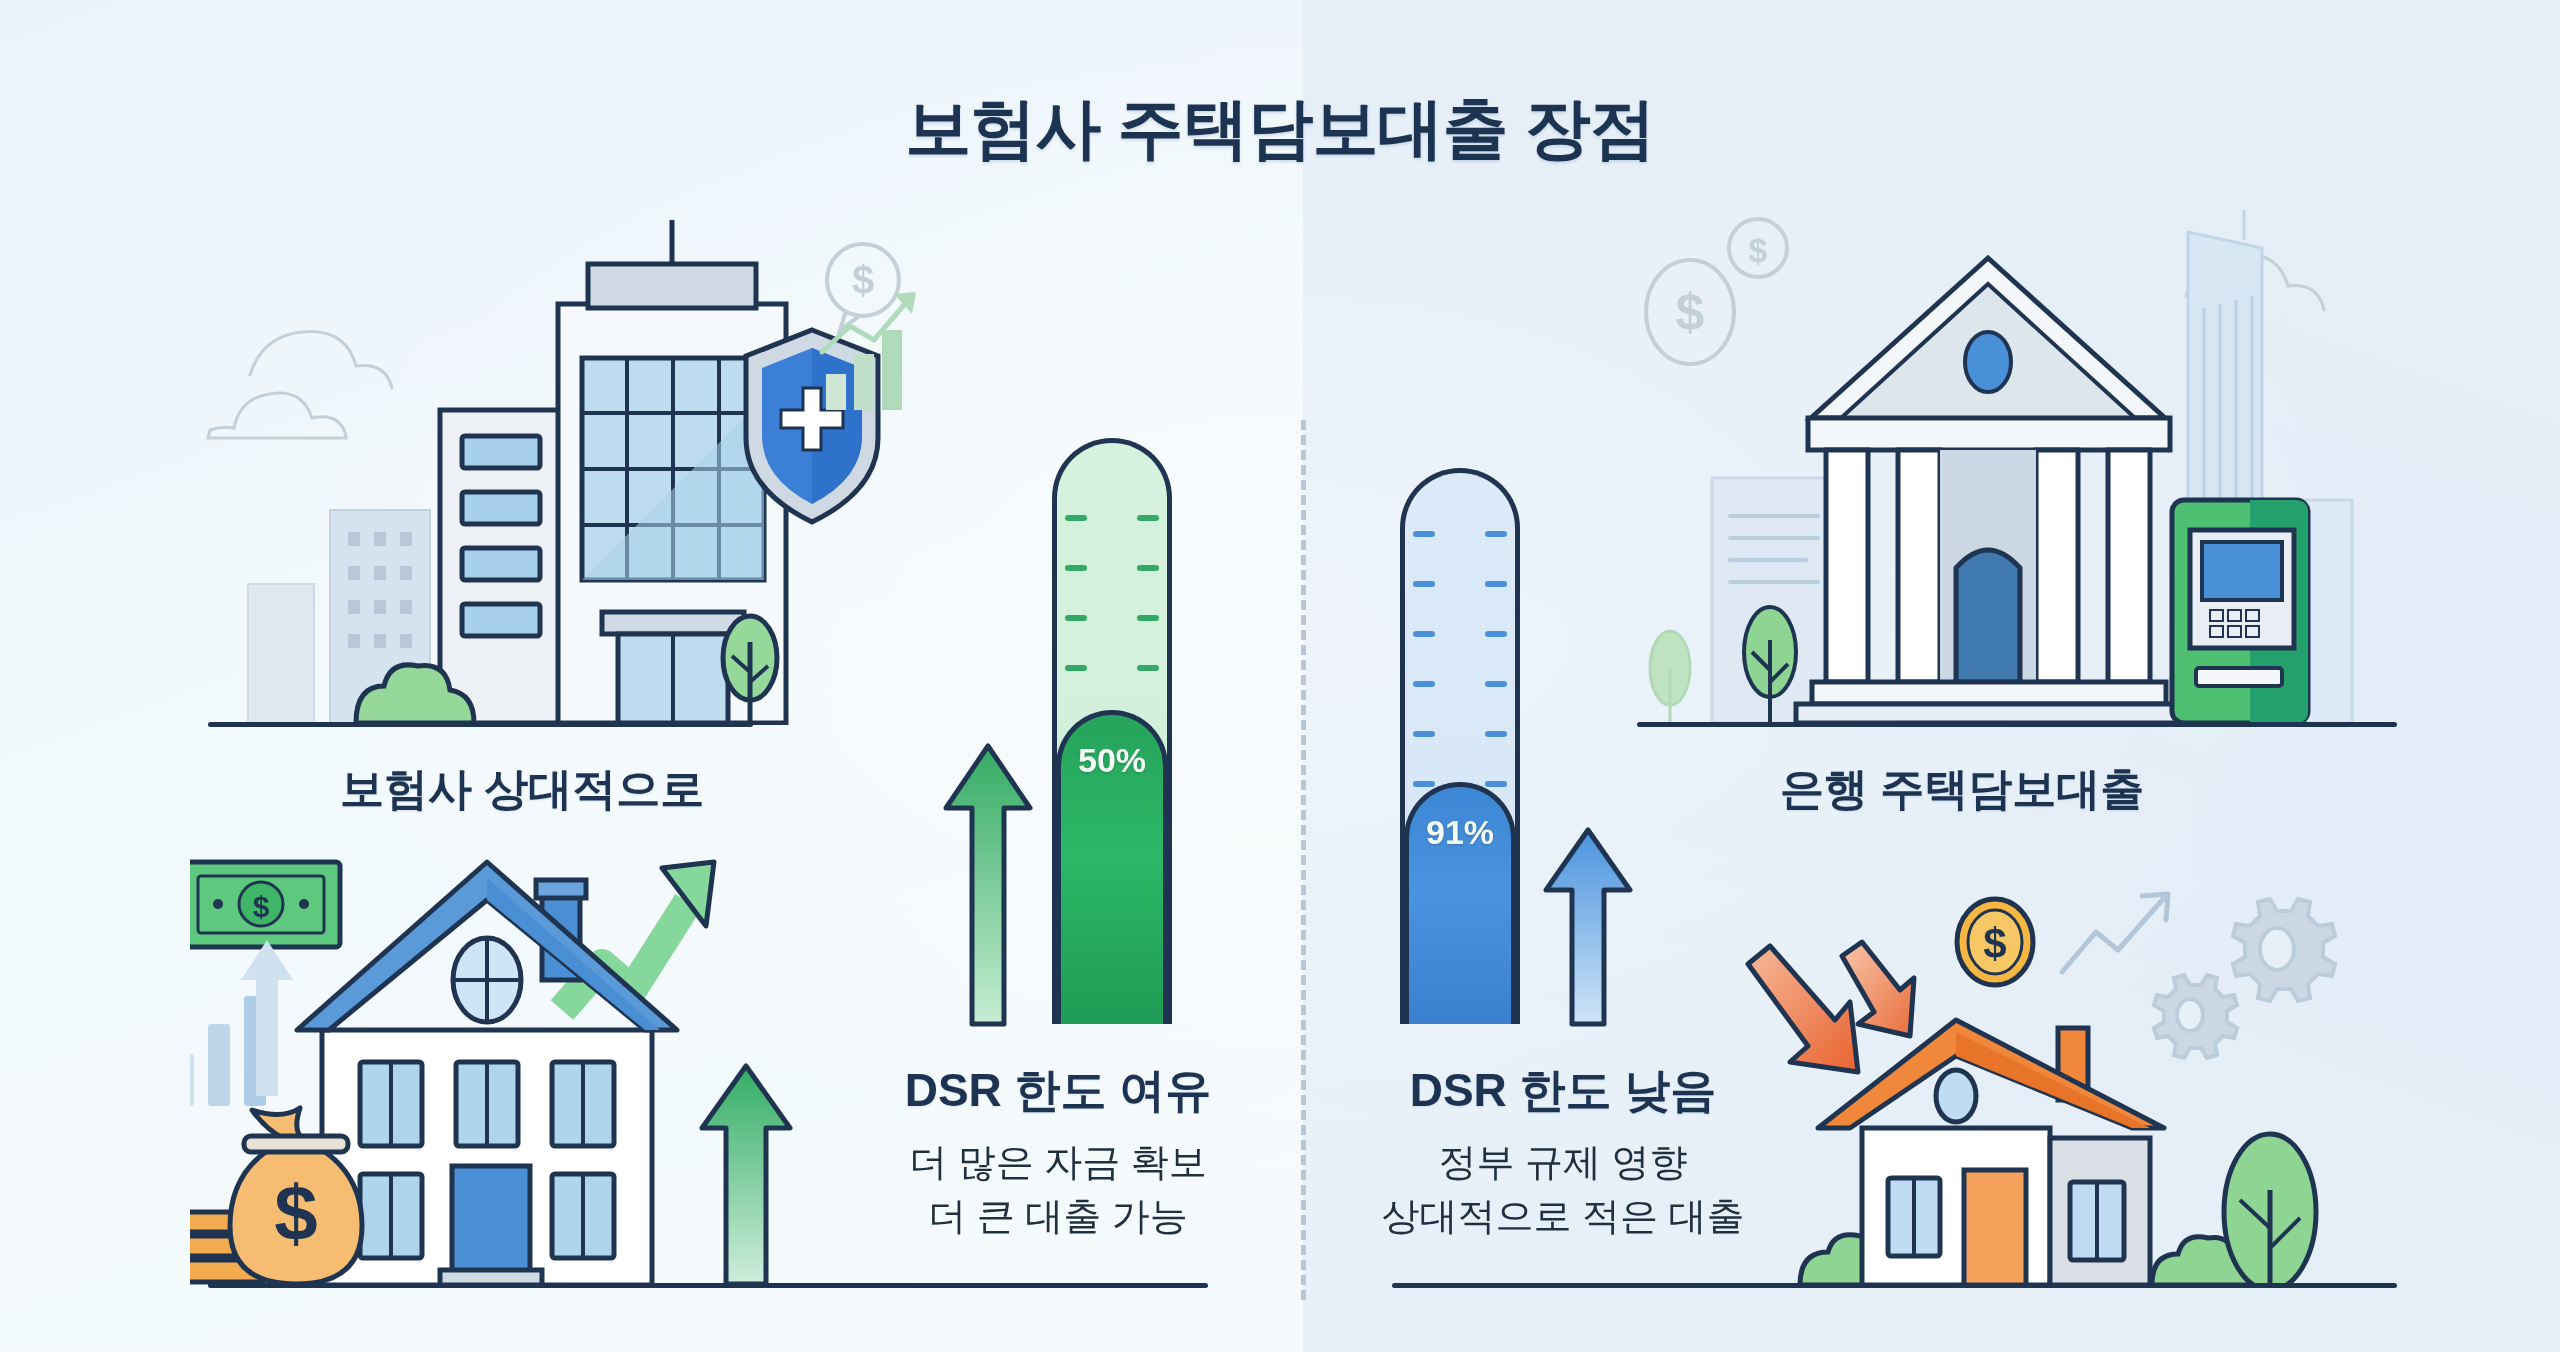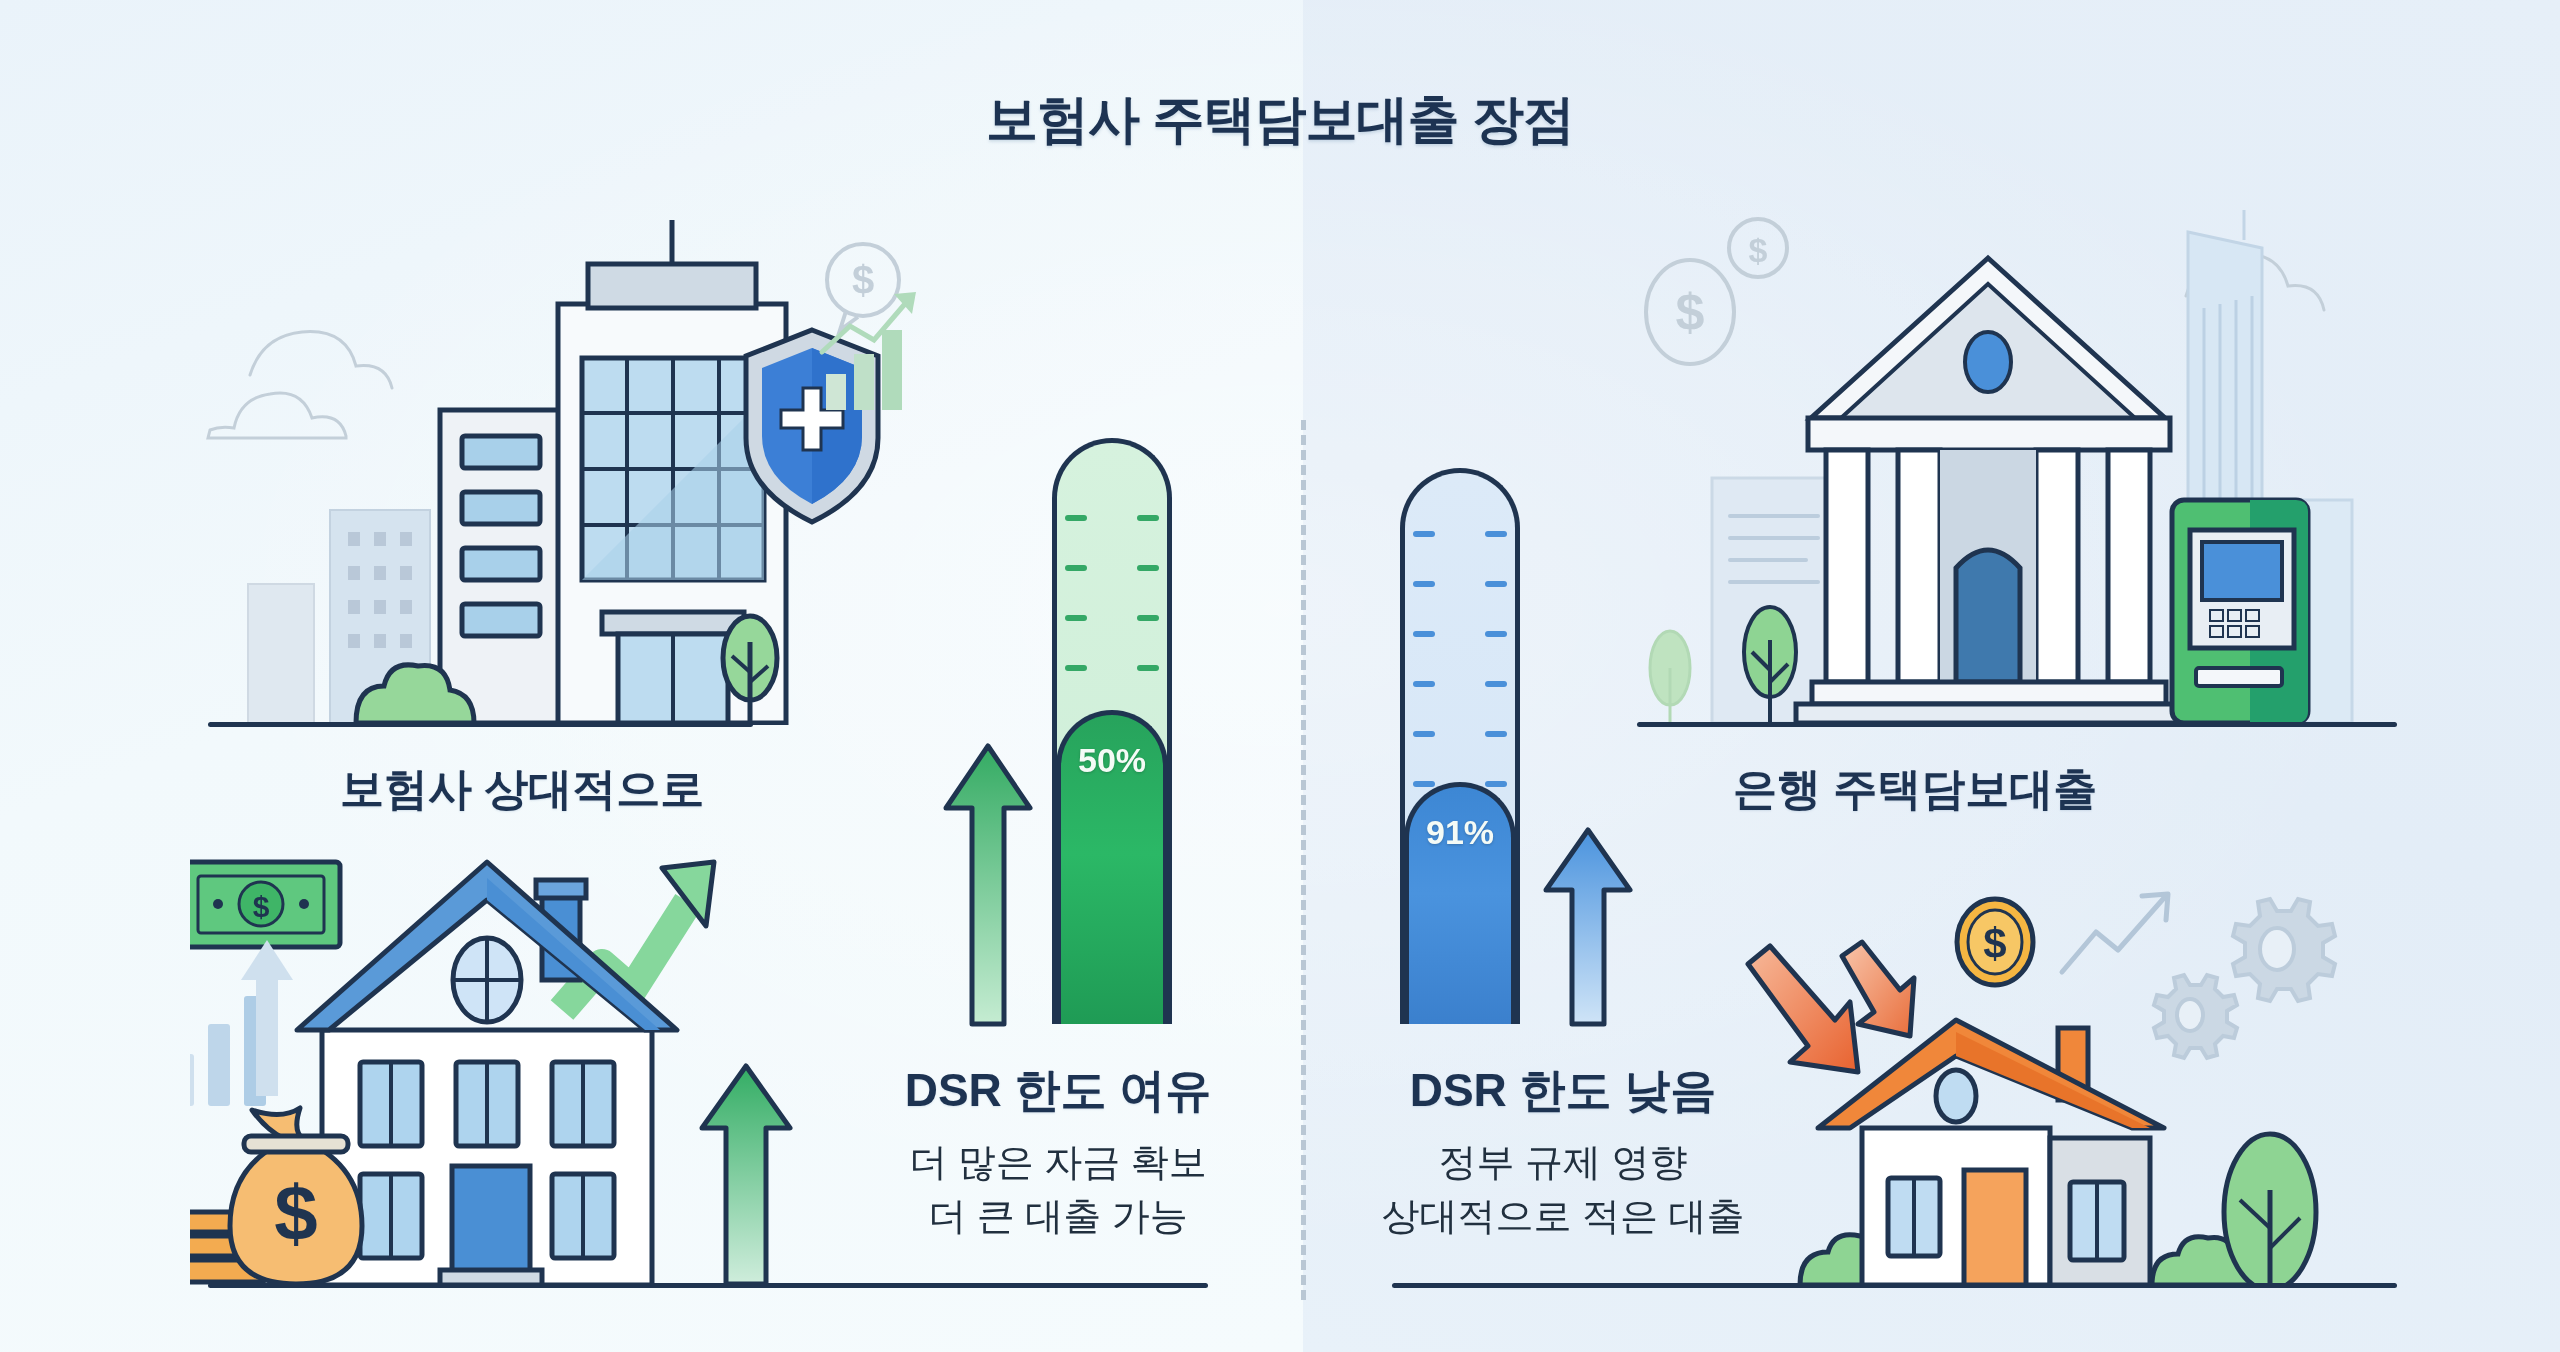--- a/index.html
+++ b/index.html
@@ -46,21 +46,21 @@
 
   
   .title-block {
     position: absolute;
     left: 0; top: 88px;
     width: 2560px;
     text-align: center;
     z-index: 30;
   }
   .title-line {
-    font-size: 52px;
+    font-size: 66px;
     font-weight: 700;
     color: #1d3352;
     letter-spacing: -1px;
     line-height: 1.22;
     text-shadow: 0 2px 3px rgba(120,150,180,0.28);
   }
 
   
   .ground {
     position: absolute;
@@ -76,21 +76,21 @@
   
   .caption {
     position: absolute;
     font-size: 44px;
     font-weight: 700;
     color: #1d3352;
     white-space: nowrap;
     text-shadow: 0 1px 2px rgba(120,150,180,0.22);
   }
   .cap-left  { left: 340px;  top: 760px; }
-  .cap-right { left: 1733px; top: 760px; }
+  .cap-right { left: 1780px; top: 760px; }
 
   
   .dsr-label {
     position: absolute;
     left: 1228px;
     top: 778px;
     width: 190px;
     text-align: center;
     font-size: 40px;
     font-weight: 700;

